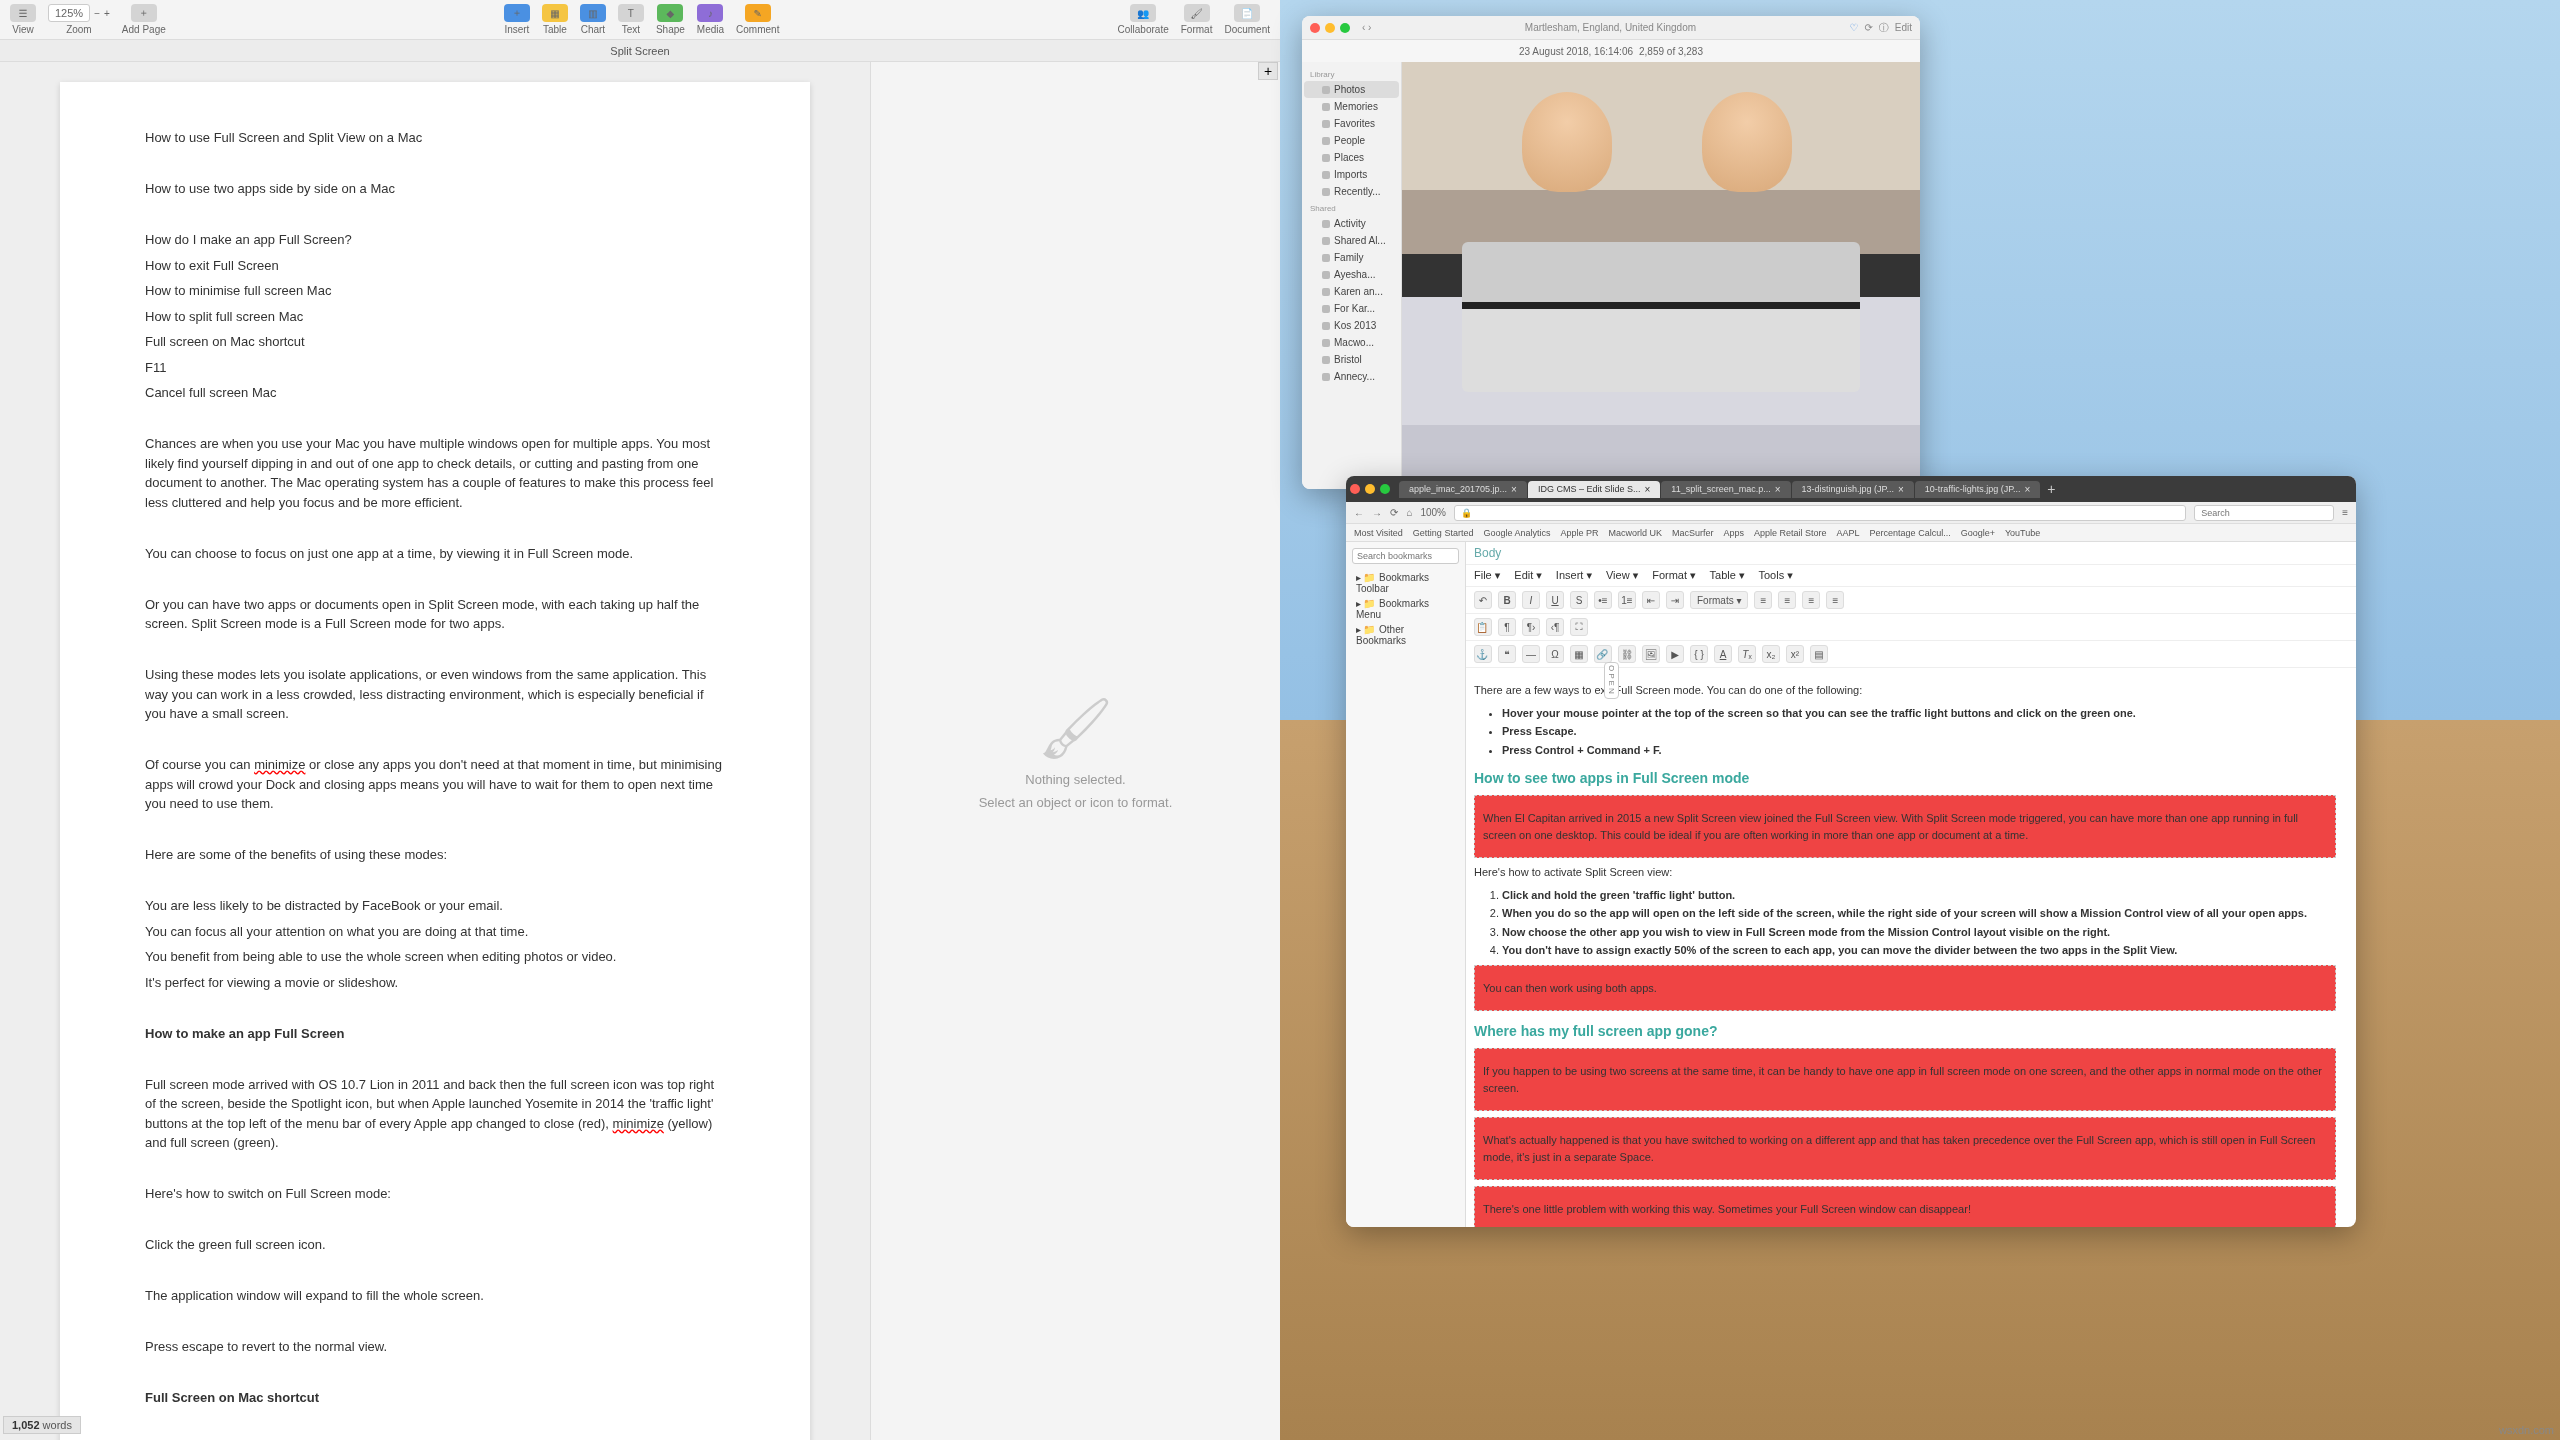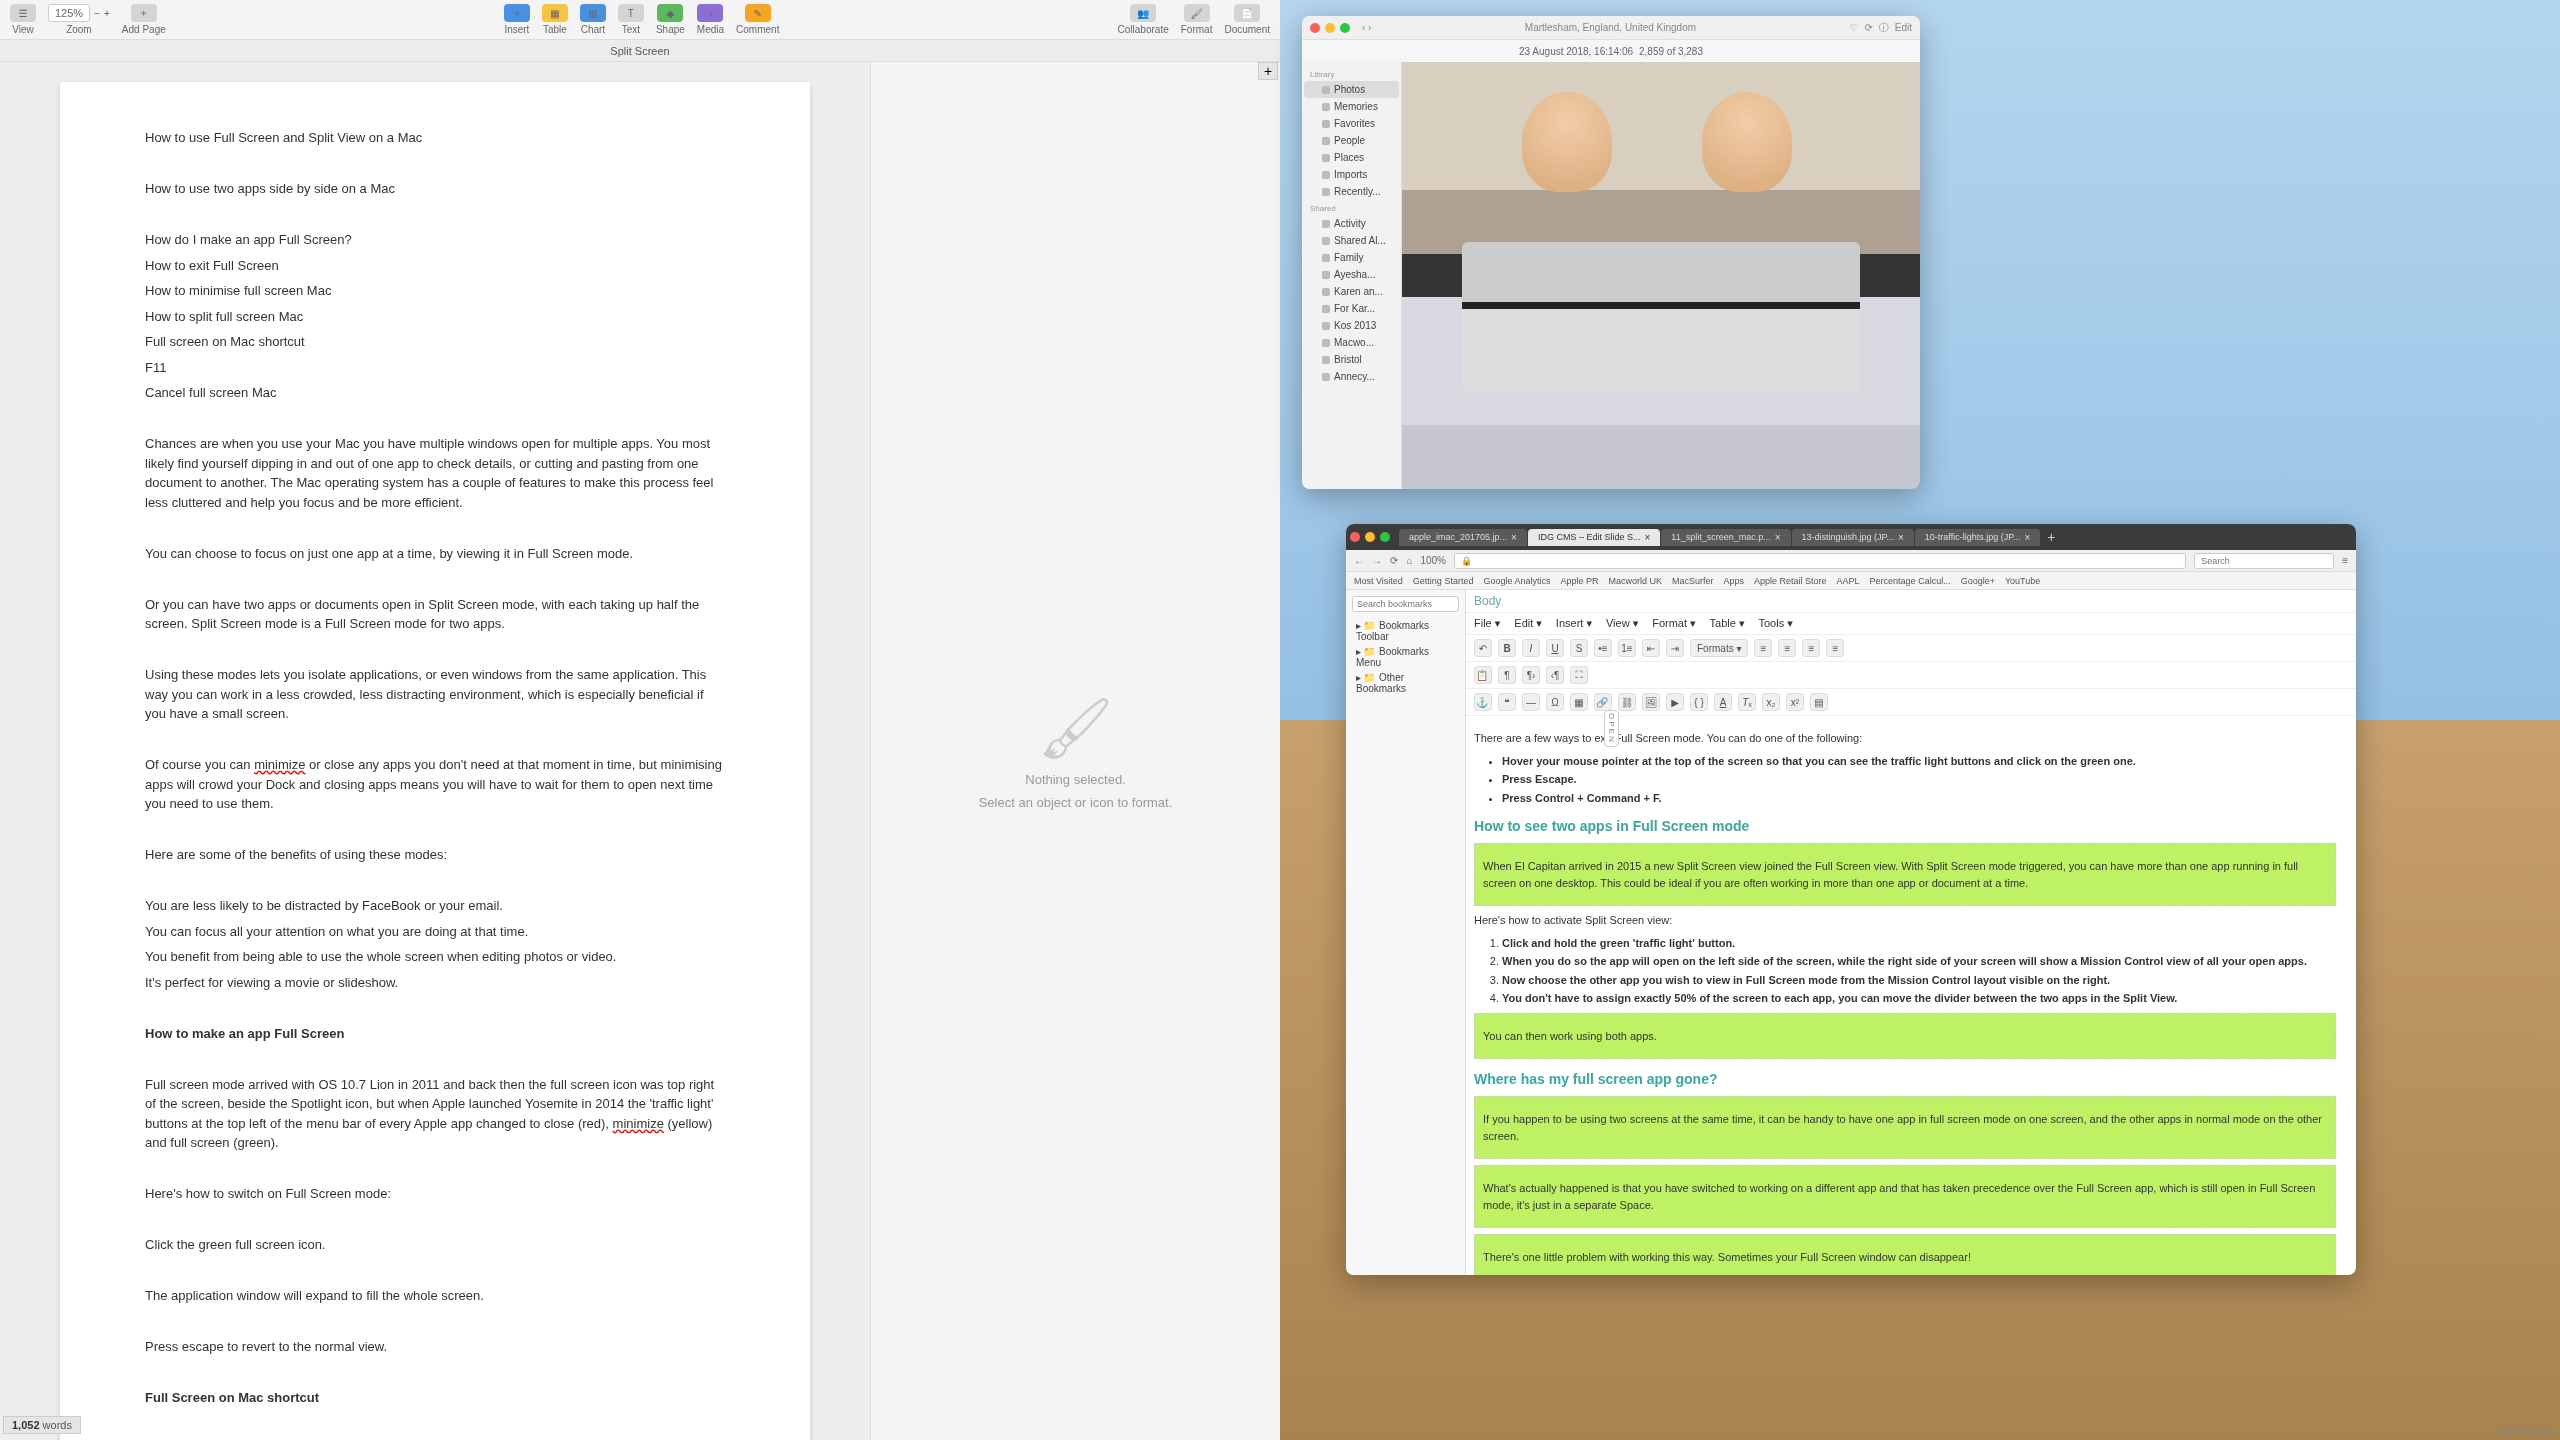--- a/index.html
+++ b/index.html
@@ -41,21 +41,21 @@
 .ph-item { padding:3px 6px 3px 18px; border-radius:4px; cursor:pointer; display:flex; align-items:center; gap:4px; }
 .ph-item.sel { background:#dcdcdc; }
 .ph-item .sq { width:8px; height:8px; background:#bbb; border-radius:2px; }
 .ph-image { flex:1; background:#6b6660; position:relative; }
 .ph-image .img { position:absolute; inset:0; background:linear-gradient(180deg,#d9cfc0 0 30%,#aea093 30% 45%,#333 45% 55%,#d8d8e0 55% 85%,#c6c6d0 85% 100%); }
 .baby { position:absolute; width:90px; height:100px; border-radius:50% 50% 40% 40%; background:radial-gradient(circle at 50% 30%,#f2cda8,#d9a97a); }
 .baby.b1{ top:30px; left:120px; }
 .baby.b2{ top:30px; left:300px; }
 .laptop { position:absolute; left:60px; right:60px; top:180px; height:150px; background:linear-gradient(180deg,#ccc 0 40%,#222 40% 45%,#ddd 45% 100%); border-radius:6px; }
 
-#browser-win { position:absolute; left:1346px; top:524px; width:1010px; height:751px; background:#fff; border-radius:8px; box-shadow:0 8px 30px rgba(0,0,0,.3); overflow:hidden; display:flex; flex-direction:column; }
+#browser-win { position:absolute; left:1346px; top:476px; width:1010px; height:751px; background:#fff; border-radius:8px; box-shadow:0 8px 30px rgba(0,0,0,.3); overflow:hidden; display:flex; flex-direction:column; }
 .br-tabs { height:26px; background:#3b3b3b; display:flex; align-items:center; gap:1px; padding:0 4px; }
 .br-tabs .traffic { margin-right:8px; }
 .br-tab { flex:0 0 auto; background:#5a5a5a; color:#ddd; font-size:9px; padding:3px 10px; border-radius:4px 4px 0 0; display:flex; align-items:center; gap:4px; max-width:170px; overflow:hidden; white-space:nowrap; }
 .br-tab.active { background:#e8e8e8; color:#333; }
 .br-tab .x { font-size:10px; cursor:pointer; }
 .br-addr { height:22px; background:#efefef; border-bottom:1px solid #ddd; display:flex; align-items:center; padding:0 8px; font-size:10px; color:#666; gap:8px; }
 .br-addr .url { flex:1; background:#fff; border:1px solid #ccc; border-radius:3px; padding:2px 6px; font-size:9px; }
 .br-bm { height:18px; background:#f4f4f4; border-bottom:1px solid #ddd; display:flex; align-items:center; padding:0 8px; gap:10px; font-size:9px; color:#555; }
 .br-bm span { cursor:pointer; }
 .br-body { flex:1; display:flex; overflow:hidden; }
@@ -66,21 +66,21 @@
 .cms-crumb { padding:4px 8px; font-size:12px; color:#6aa; border-bottom:1px solid #eee; }
 .cms-open { position:absolute; left:138px; top:120px; background:#fff; border:1px solid #ccc; border-radius:4px; font-size:8px; padding:2px; writing-mode:vertical-rl; letter-spacing:2px; color:#888; cursor:pointer; }
 .cms-menu { padding:4px 8px; border-bottom:1px solid #eee; display:flex; gap:14px; font-size:11px; color:#333; }
 .cms-tools { padding:4px 8px; border-bottom:1px solid #eee; display:flex; gap:6px; flex-wrap:wrap; }
 .tool { width:18px; height:18px; background:#f0f0f0; border:1px solid #ddd; border-radius:3px; font-size:10px; display:flex; align-items:center; justify-content:center; cursor:pointer; color:#555; }
 .cms-content { flex:1; overflow-y:auto; padding:8px 20px 8px 8px; font-size:11px; line-height:1.5; color:#333; }
 .cms-content h3 { color:#3aa89e; font-weight:600; margin:10px 0 6px; font-size:14px; }
 .cms-content ul, .cms-content ol { margin:6px 0 6px 28px; }
 .cms-content li { margin:2px 0; }
 .cms-content p { margin:6px 0; }
-.cms-box { border:1px dashed #ccc; padding:8px; margin:6px 0; background:#bef264; }
+.cms-box { border:1px dashed #ccc; padding:8px; margin:6px 0; background:#ef4444; }
 
 .watermark { position:absolute; right:6px; bottom:4px; font-size:11px; color:#888; }
 </style>
 </head>
 <body>
 
 <div id="left-pane">
   <div class="toolbar">
     <div class="tb-left">
       <div class="tb-item">

